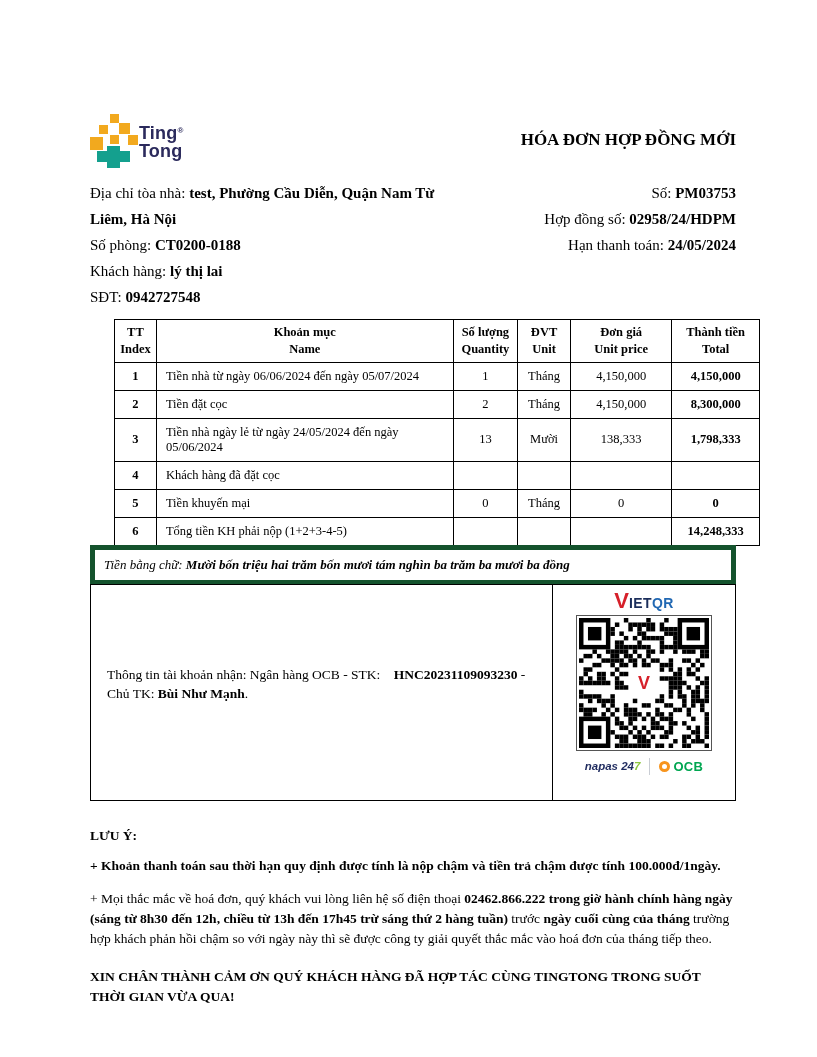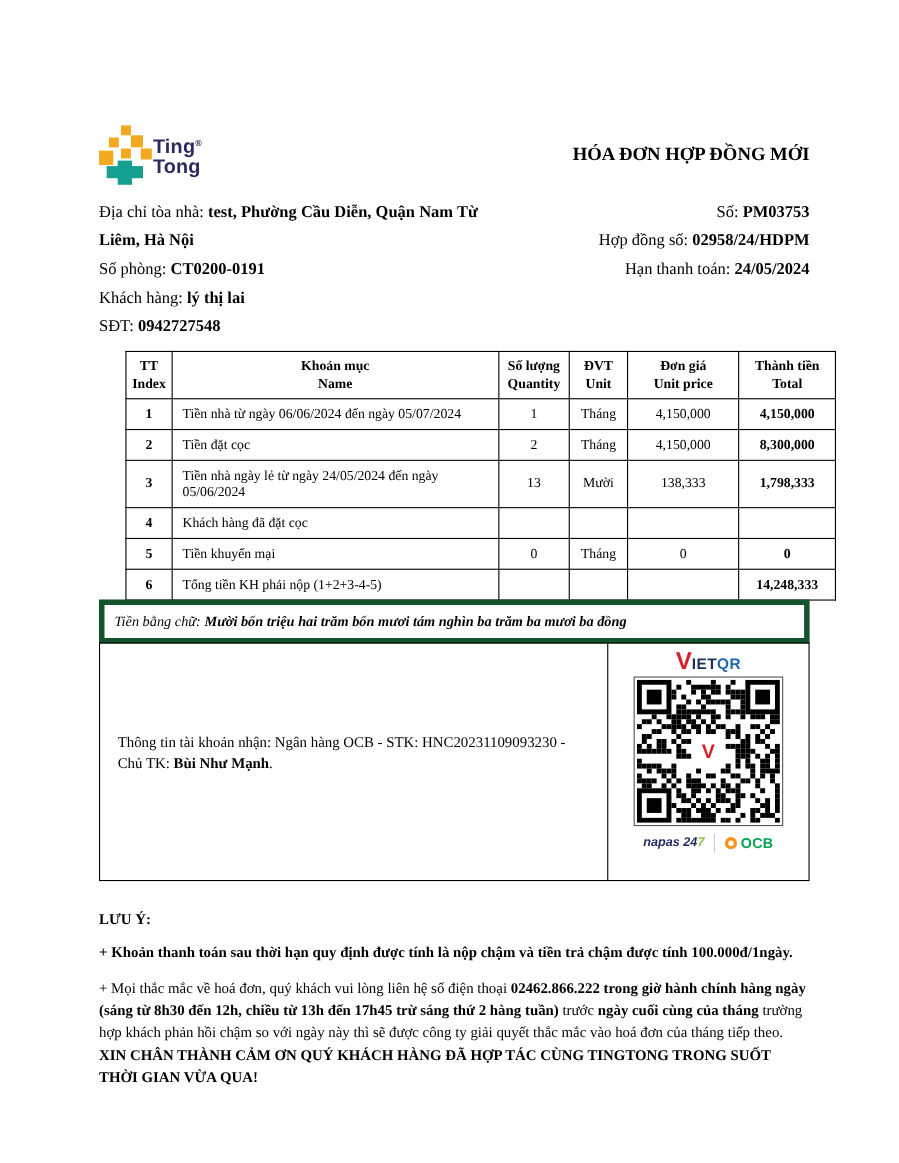--- a/index.html
+++ b/index.html
@@ -66,21 +66,21 @@
   .vdiv{width:1px;height:17px;background:#c9cdd4;}
   .ocb{display:flex;align-items:center;gap:3px;}
   .ocb-ring{width:11px;height:11px;border:3.5px solid var(--ocb-orange);border-radius:50%;}
   .ocb-txt{color:var(--ocb-green);font-weight:bold;font-size:13px;letter-spacing:.3px;}
 
   
   .notes{margin-top:27px;font-size:13.5px;}
   .notes-title{font-weight:bold;}
   .note1{font-weight:bold;margin-top:14px;}
   .note2{margin-top:15px;line-height:1.5;}
-  .closing{font-weight:bold;line-height:1.5;}
+  .closing{font-weight:bold;margin-top:17px;line-height:1.5;}
 </style>
 </head>
 <body>
 
 <div class="content">
 
   <div class="header">
     <div class="logo">
       <div class="logo-icon">
         <span class="sq-y s1"></span>
@@ -96,21 +96,21 @@
         <span>Ting</span><sup>®</sup><br>
         <span>Tong</span>
       </div>
     </div>
     <div class="doc-title">HÓA ĐƠN HỢP ĐỒNG MỚI</div>
   </div>
 
   <div class="info">
     <div class="info-left">
       <p><span>Địa chỉ tòa nhà: </span><span style="font-weight: bold;">test, Phường Cầu Diễn, Quận Nam Từ Liêm, Hà Nội</span></p>
-      <p><span>Số phòng: </span><span style="font-weight: bold;">CT0200-0191</span></p>
+      <p><span>Số phòng: </span><span style="font-weight: bold;">CT0200-0188</span></p>
       <p><span>Khách hàng: </span><span style="font-weight: bold;">lý thị lai</span></p>
       <p><span>SĐT: </span><span style="font-weight: bold;">0942727548</span></p>
     </div>
     <div class="info-right">
       <p><span>Số: </span><span style="font-weight: bold;">PM03753</span></p>
       <p><span>Hợp đồng số: </span><span style="font-weight: bold;">02958/24/HDPM</span></p>
       <p><span>Hạn thanh toán: </span><span style="font-weight: bold;">24/05/2024</span></p>
     </div>
   </div>
 
@@ -200,21 +200,21 @@
         <td></td>
         <td class="cell-total">14,248,333</td>
       </tr>
     </tbody>
   </table>
 
   <div class="words-row"><span>Tiền bằng chữ: </span><span style="font-weight: bold;">Mười bốn triệu hai trăm bốn mươi tám nghìn ba trăm ba mươi ba đồng</span></div>
 
   <div class="pay-box">
     <div class="pay-left">
-      <p class="account"><span>Thông tin tài khoản nhận: Ngân hàng OCB - STK: </span><span style="font-weight: normal;">HNC20231109093230</span><span> - Chủ TK: </span><span style="font-weight: bold;">Bùi Như Mạnh</span><span>.</span></p>
+      <p class="account"><span>Thông tin tài khoản nhận: Ngân hàng OCB - STK: </span><span style="font-weight: bold; margin-left: 10px;">HNC20231109093230</span><span> - Chủ TK: </span><span style="font-weight: bold;">Bùi Như Mạnh</span><span>.</span></p>
     </div>
     <div class="pay-right">
       <div class="vietqr-logo">
         <span class="vq-v">V</span>
           <span class="vq-iet">IET</span>
           <span class="vq-qr">QR</span>
       </div>
       <div class="qr-wrap">
           <svg id="qr-svg" width="130" height="130" viewBox="0 0 145 145" xmlns="http://www.w3.org/2000/svg">
             <rect x="0" y="0" width="145" height="145" fill="#fff"></rect>

